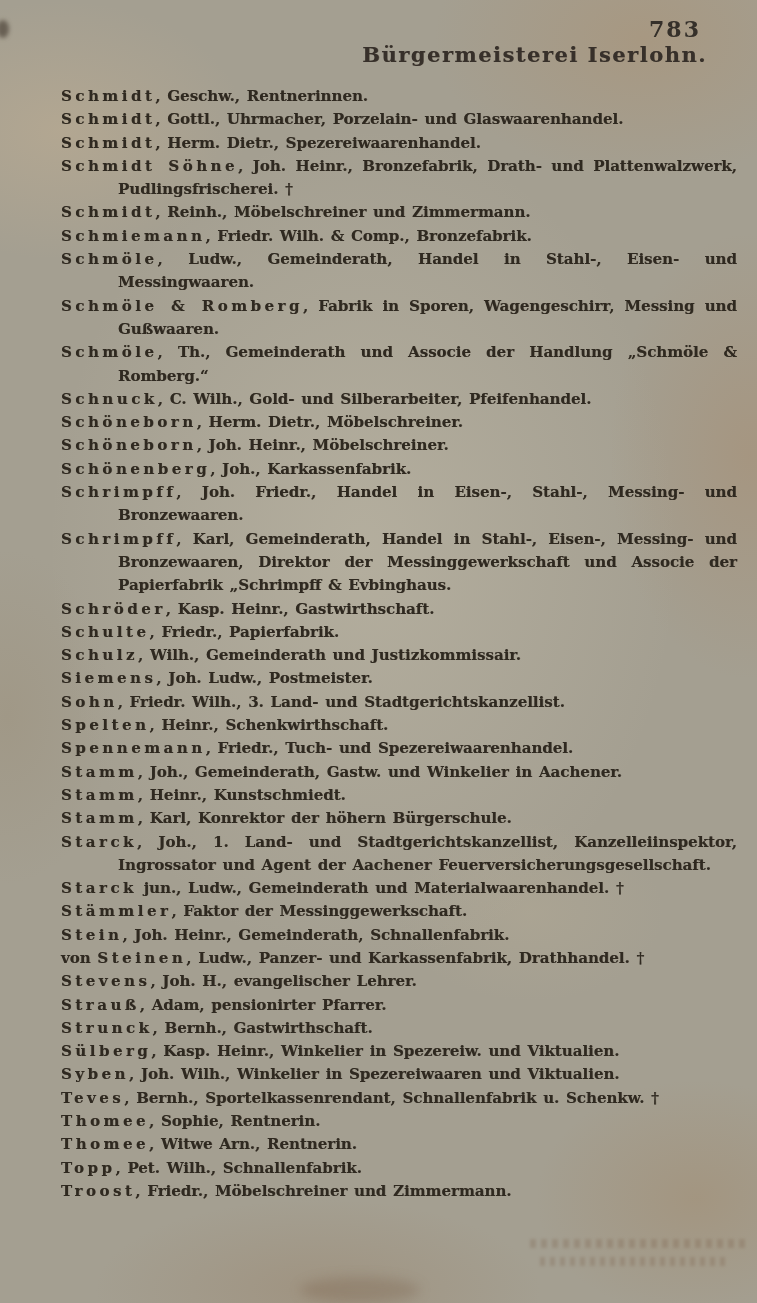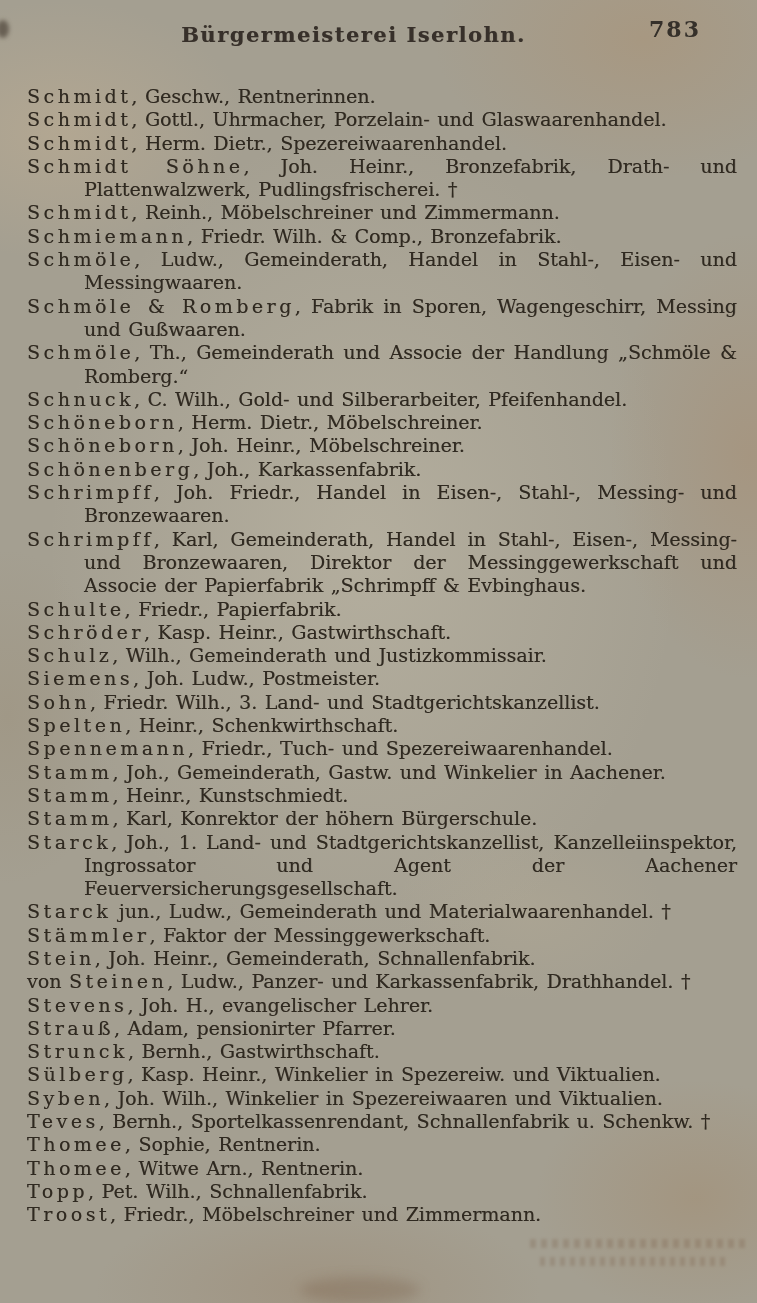--- a/index.html
+++ b/index.html
@@ -20,49 +20,51 @@
       radial-gradient(ellipse 180px 120px at 70% 70%, rgba(190,178,152,0.25), transparent 75%);
     font-family:"DejaVu Serif", serif;
     color:#2f2920;
   }
   .header{
     position:relative;
     padding-top:22px;
     height:42px;
   }
   .title{
-    text-align:center;
+    text-align:right;
     font-size:21px;
     font-weight:bold;
     letter-spacing:1.5px;
     color:#37302a;
     padding-right:50px;
     text-shadow:0.4px 0.4px 0 rgba(46,38,28,0.45);
+    margin-top:20px;
   }
   .pagenum{
     position:absolute;
     top:16px;right:56px;
     font-size:22px;
     font-weight:bold;
     letter-spacing:2px;
     color:#35302a;
   }
   .entries{
     margin-top:21px;
     padding:0 20px 0 27px;
   }
   .entry{
-    font-size:19px;
+    font-size:15px;
     line-height:23.3px;
-    font-weight:normal;
+    font-weight:bold;
     text-align:justify;
     padding-left:57px;
     text-indent:-57px;
     word-spacing:1.5px;
     text-shadow:0.35px 0.35px 0 rgba(42,34,24,0.45);
+    margin-left:34px;
   }
   .entry-name{letter-spacing:3.5px;}
   .entry-prefix,.entry-suffix{letter-spacing:0;}
   .speck{
     position:absolute;left:-3px;top:20px;width:12px;height:18px;
     background:rgba(52,42,32,0.55);border-radius:50%;filter:blur(2px);
   }
   .showthrough{
     position:absolute;right:12px;bottom:26px;width:215px;height:44px;
     opacity:0.20;filter:blur(1.6px);
@@ -95,22 +97,22 @@
       <div class="entry"><span class="entry-name">Schmiemann</span><span class="entry-rest">, Friedr. Wilh. &amp; Comp., Bronzefabrik.</span></div>
       <div class="entry"><span class="entry-name">Schmöle</span><span class="entry-rest">, Ludw., Gemeinderath, Handel in Stahl-, Eisen- und Messingwaaren.</span></div>
       <div class="entry"><span class="entry-name">Schmöle &amp; Romberg</span><span class="entry-rest">, Fabrik in Sporen, Wagengeschirr, Messing und Gußwaaren.</span></div>
       <div class="entry"><span class="entry-name">Schmöle</span><span class="entry-rest">, Th., Gemeinderath und Associe der Handlung „Schmöle &amp; Romberg.“</span></div>
       <div class="entry"><span class="entry-name">Schnuck</span><span class="entry-rest">, C. Wilh., Gold- und Silberarbeiter, Pfeifenhandel.</span></div>
       <div class="entry"><span class="entry-name">Schöneborn</span><span class="entry-rest">, Herm. Dietr., Möbelschreiner.</span></div>
       <div class="entry"><span class="entry-name">Schöneborn</span><span class="entry-rest">, Joh. Heinr., Möbelschreiner.</span></div>
       <div class="entry"><span class="entry-name">Schönenberg</span><span class="entry-rest">, Joh., Karkassenfabrik.</span></div>
       <div class="entry"><span class="entry-name">Schrimpff</span><span class="entry-rest">, Joh. Friedr., Handel in Eisen-, Stahl-, Messing- und Bronzewaaren.</span></div>
       <div class="entry"><span class="entry-name">Schrimpff</span><span class="entry-rest">, Karl, Gemeinderath, Handel in Stahl-, Eisen-, Messing- und Bronzewaaren, Direktor der Messinggewerkschaft und Associe der Papierfabrik „Schrimpff &amp; Evbinghaus.</span></div>
+      <div class="entry"><span class="entry-name">Schröder</span><span class="entry-rest">, Kasp. Heinr., Gastwirthschaft.</span></div>
       <div class="entry"><span class="entry-name">Schulte</span><span class="entry-rest">, Friedr., Papierfabrik.</span></div>
-      <div class="entry"><span class="entry-name">Schröder</span><span class="entry-rest">, Kasp. Heinr., Gastwirthschaft.</span></div>
       <div class="entry"><span class="entry-name">Schulz</span><span class="entry-rest">, Wilh., Gemeinderath und Justizkommissair.</span></div>
       <div class="entry"><span class="entry-name">Siemens</span><span class="entry-rest">, Joh. Ludw., Postmeister.</span></div>
       <div class="entry"><span class="entry-name">Sohn</span><span class="entry-rest">, Friedr. Wilh., 3. Land- und Stadtgerichtskanzellist.</span></div>
       <div class="entry"><span class="entry-name">Spelten</span><span class="entry-rest">, Heinr., Schenkwirthschaft.</span></div>
       <div class="entry"><span class="entry-name">Spennemann</span><span class="entry-rest">, Friedr., Tuch- und Spezereiwaarenhandel.</span></div>
       <div class="entry"><span class="entry-name">Stamm</span><span class="entry-rest">, Joh., Gemeinderath, Gastw. und Winkelier in Aachener.</span></div>
       <div class="entry"><span class="entry-name">Stamm</span><span class="entry-rest">, Heinr., Kunstschmiedt.</span></div>
       <div class="entry"><span class="entry-name">Stamm</span><span class="entry-rest">, Karl, Konrektor der höhern Bürgerschule.</span></div>
       <div class="entry"><span class="entry-name">Starck</span><span class="entry-rest">, Joh., 1. Land- und Stadtgerichtskanzellist, Kanzelleiinspektor, Ingrossator und Agent der Aachener Feuerversicherungsgesellschaft.</span></div>
       <div class="entry"><span class="entry-name">Starck</span><span class="entry-suffix"> jun.</span><span class="entry-rest">, Ludw., Gemeinderath und Materialwaarenhandel. †</span></div>

